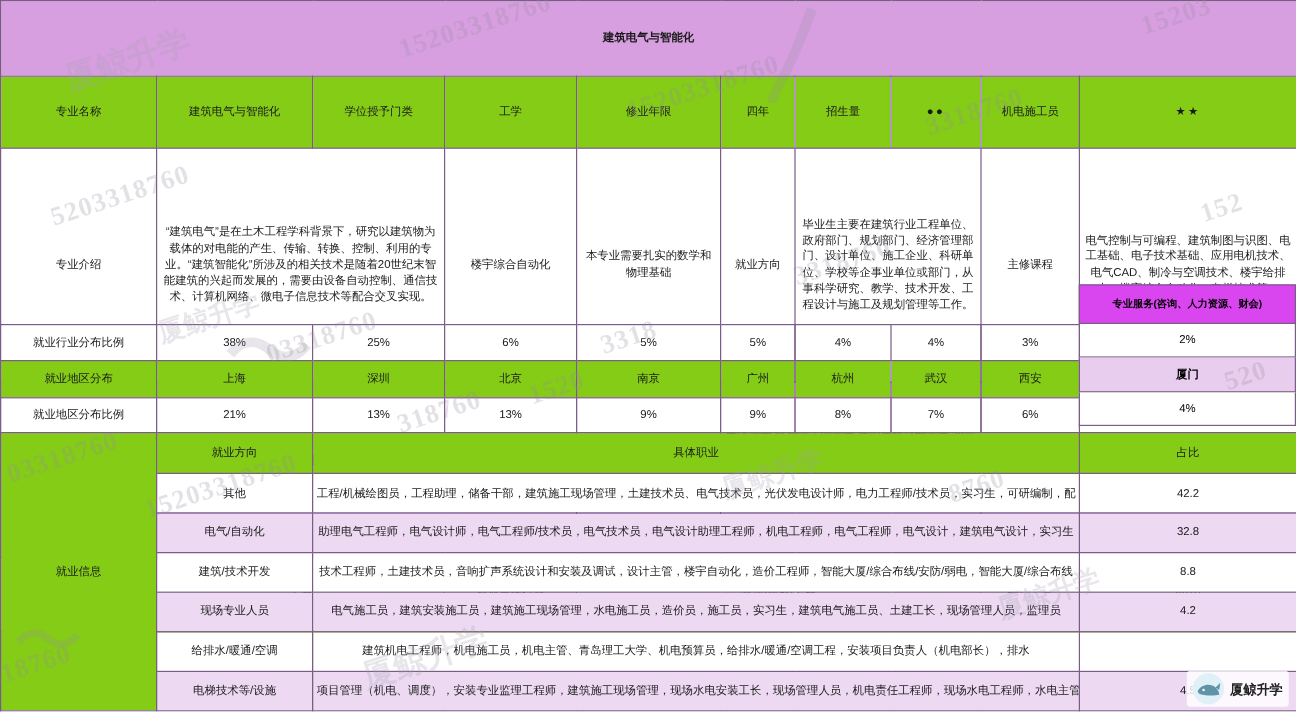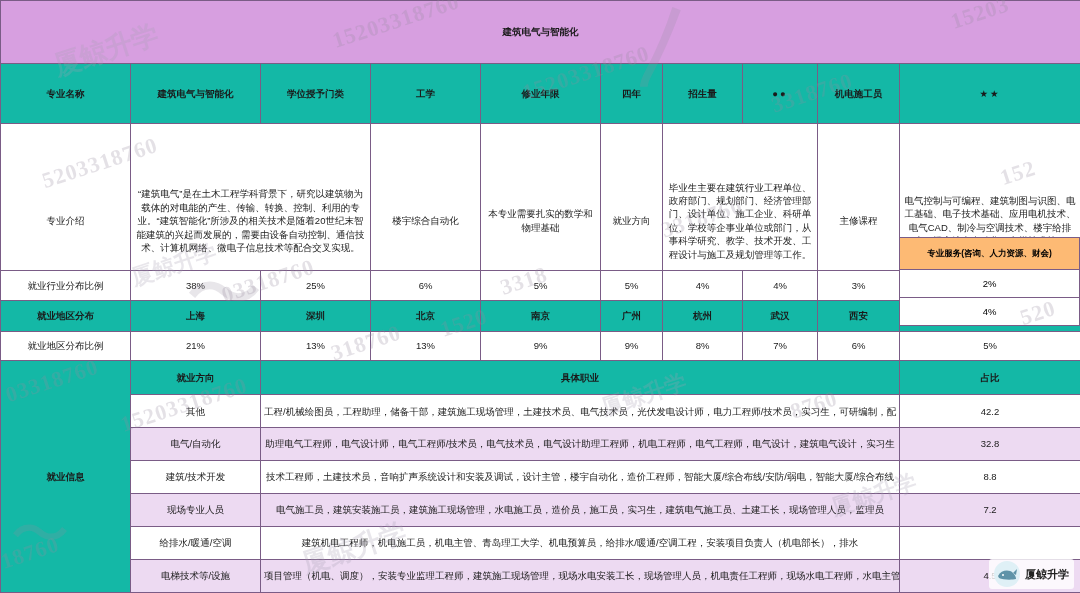--- a/index.html
+++ b/index.html
@@ -65,22 +65,22 @@
     overflow: hidden;
   }
   .t-title {
     background: #d79fe0;
     color: #ffffff;
     font-size: 13px;
     font-weight: 700;
     height: 26px;
   }
   .lab {            
-    background: #14b8a6;
-    font-weight: 700;
+    background: #84cc16;
+    font-weight: 400;
   }
   .lab-mid {        
     background: #e3c3ec;
     font-weight: 600;
   }
   .val {            
     background: #ffffff;
   }
   .val-p {          
     background: #eddaf2;
@@ -315,43 +315,45 @@
 
   <tr style="height:31px">
     <td class="val">建筑/技术开发</td>
     <td class="val nowrap-clip" colspan="7">技术工程师，土建技术员，音响扩声系统设计和安装及调试，设计主管，楼宇自动化，造价工程师，智能大厦/综合布线/安防/弱电，智能大厦/综合布线</td>
     <td class="val">8.8</td>
   </tr>
 
   <tr style="height:31px">
     <td class="val-p">现场专业人员</td>
     <td class="val-p nowrap-clip" colspan="7">电气施工员，建筑安装施工员，建筑施工现场管理，水电施工员，造价员，施工员，实习生，建筑电气施工员、土建工长，现场管理人员，监理员</td>
-    <td class="val-p">7.2</td>
+    <td class="val-p">4.2</td>
   </tr>
 
   <tr style="height:31px">
     <td class="val">给排水/暖通/空调</td>
     <td class="val nowrap-clip" colspan="7">建筑机电工程师，机电施工员，机电主管、青岛理工大学、机电预算员，给排水/暖通/空调工程，安装项目负责人（机电部长），排水</td>
     <td class="val"></td>
   </tr>
 
   <tr style="height:31px">
     <td class="val-p">电梯技术等/设施</td>
     <td class="val-p nowrap-clip" colspan="7">项目管理（机电、调度），安装专业监理工程师，建筑施工现场管理，现场水电安装工长，现场管理人员，机电责任工程师，现场水电工程师，水电主管</td>
     <td class="val-p">4.5</td>
   </tr>
 </tbody>
   </table>
 
 <div style="position:absolute; left:899px; top:237px; width:181px; z-index:2;">
-  <div style="height:33px; box-sizing:border-box; border:1px solid #7a5c86; background:#fdba74;
+  <div style="height:33px; box-sizing:border-box; border:1px solid #7a5c86; background:#d946ef;
               font-size:8.5px; display:flex; align-items:center; justify-content:center;
               text-align:center; line-height:1.35; padding:0 2px; font-weight:600;">专业服务(咨询、人力资源、财会)</div>
   <div style="height:28px; box-sizing:border-box; border:1px solid #7a5c86; border-top:none; background:#fff;
               font-size:9.5px; display:flex; align-items:center; justify-content:center;">2%</div>
+  <div style="height:29px; box-sizing:border-box; border:1px solid #7a5c86; border-top:none; background:#e8cdef;
+              font-size:9.5px; font-weight:600; display:flex; align-items:center; justify-content:center;">厦门</div>
   <div style="height:28px; box-sizing:border-box; border:1px solid #7a5c86; border-top:none; background:#fff;
               font-size:9.5px; display:flex; align-items:center; justify-content:center;">4%</div>
 </div>
 
 <div class="badge">
   <div class="badge-mark">
     <svg width="20" height="14" viewBox="0 0 20 14" aria-hidden="true">
       <path d="M1 9 C4 3, 12 2, 16 6 C18 8, 19 10, 19 12 C15 13, 6 13, 2 11 Z" fill="#5f93a8"></path>
       <path d="M16 6 L20 2 L19 8 Z" fill="#5f93a8"></path>
       <circle cx="6" cy="8" r="1" fill="#ffffff"></circle>

